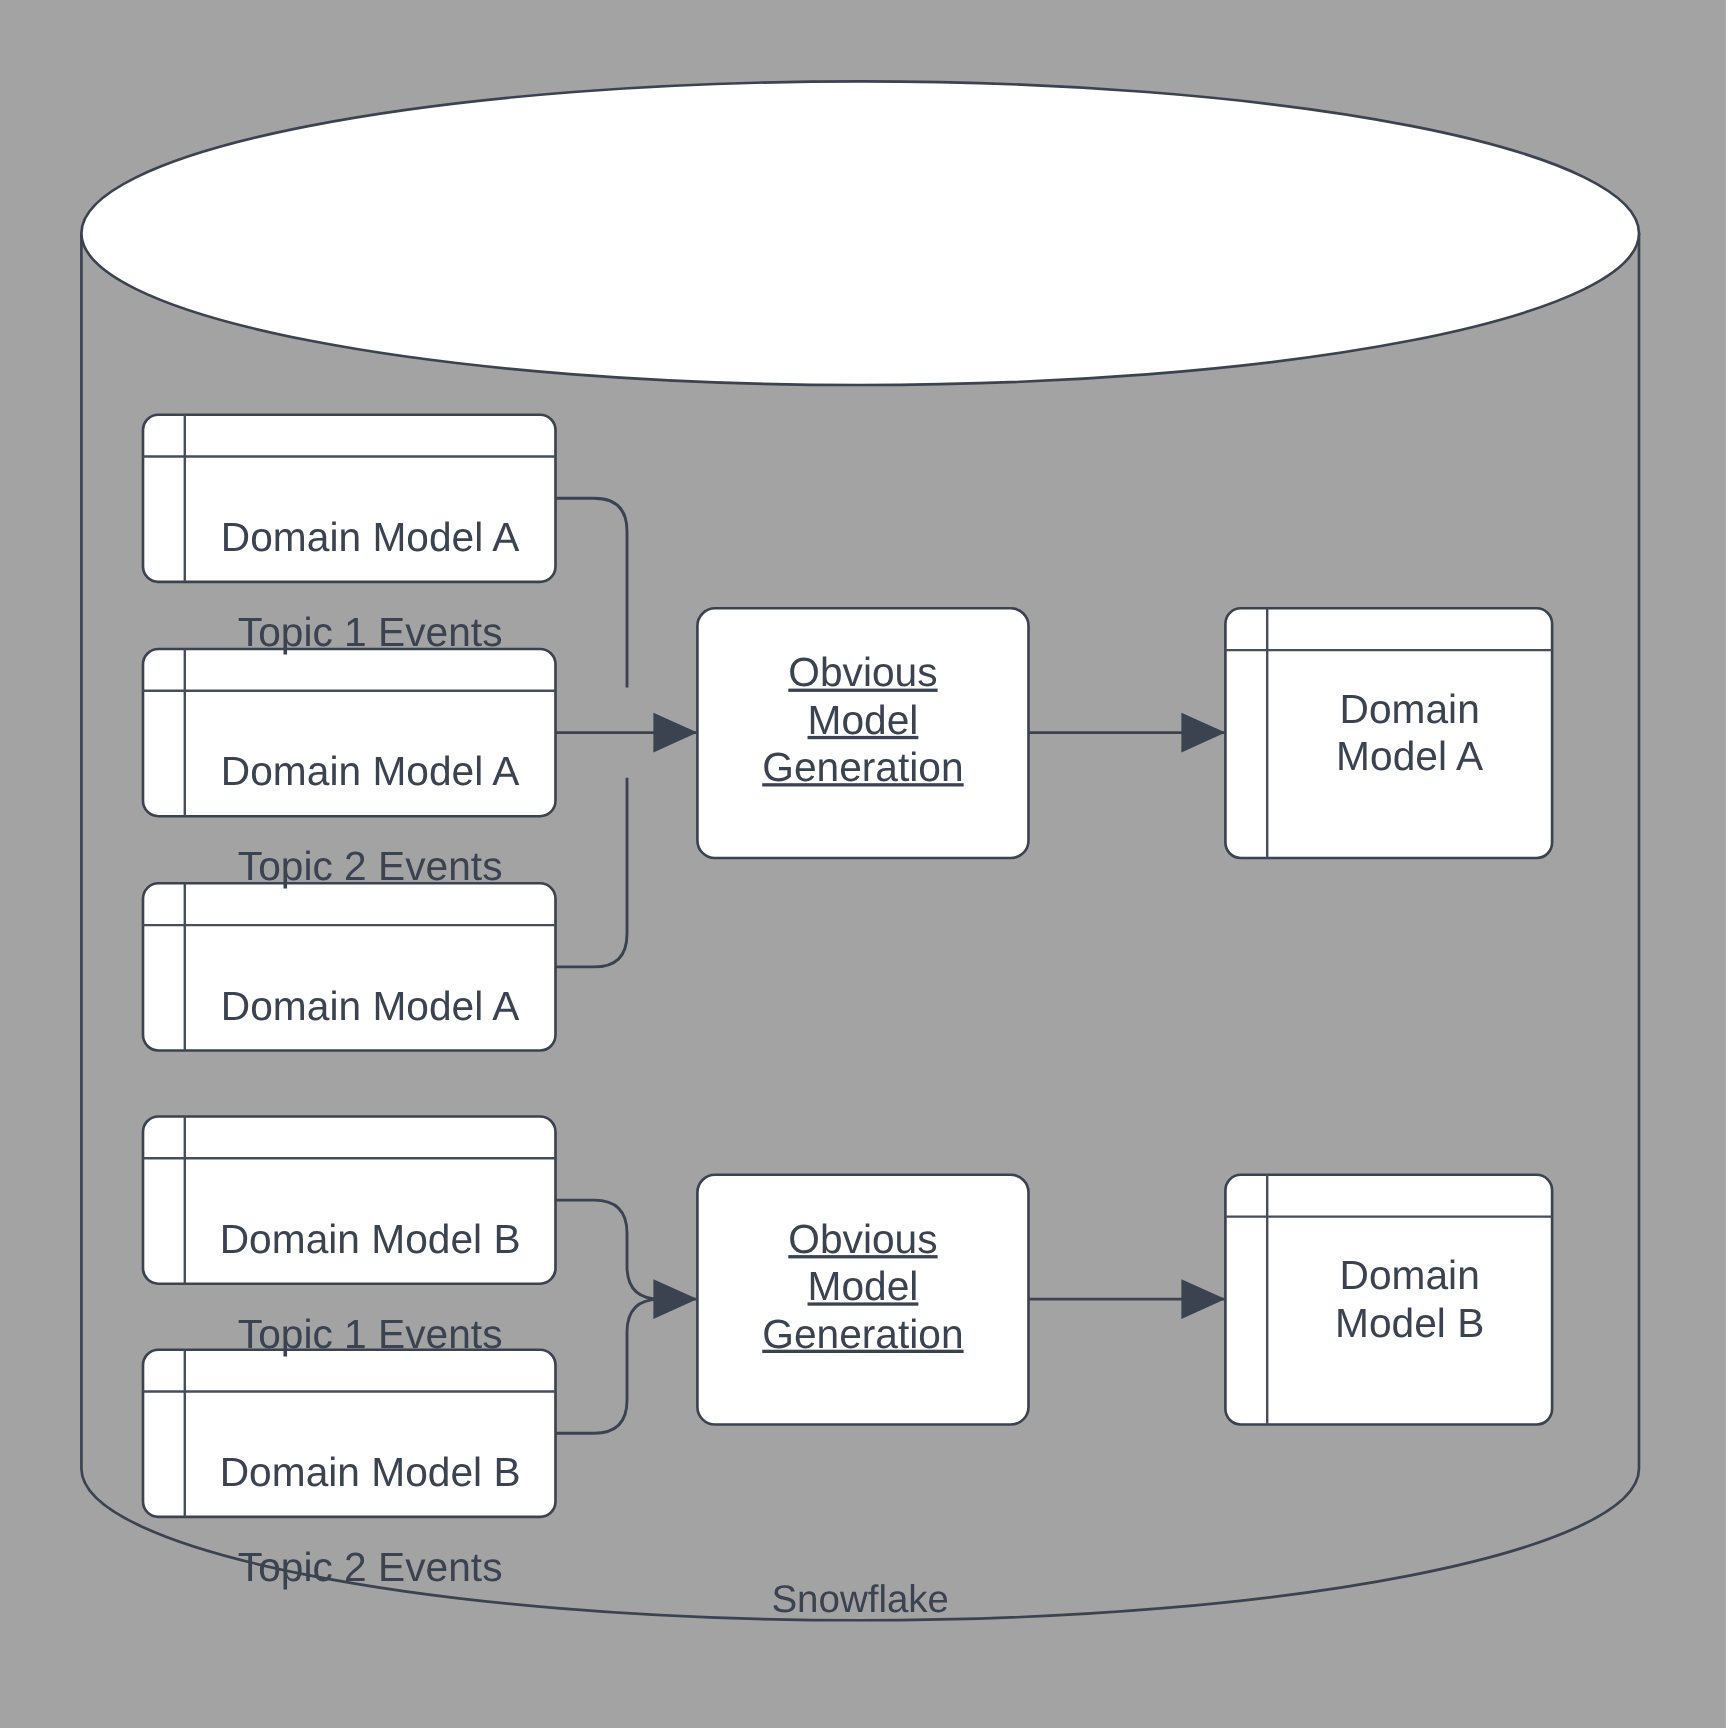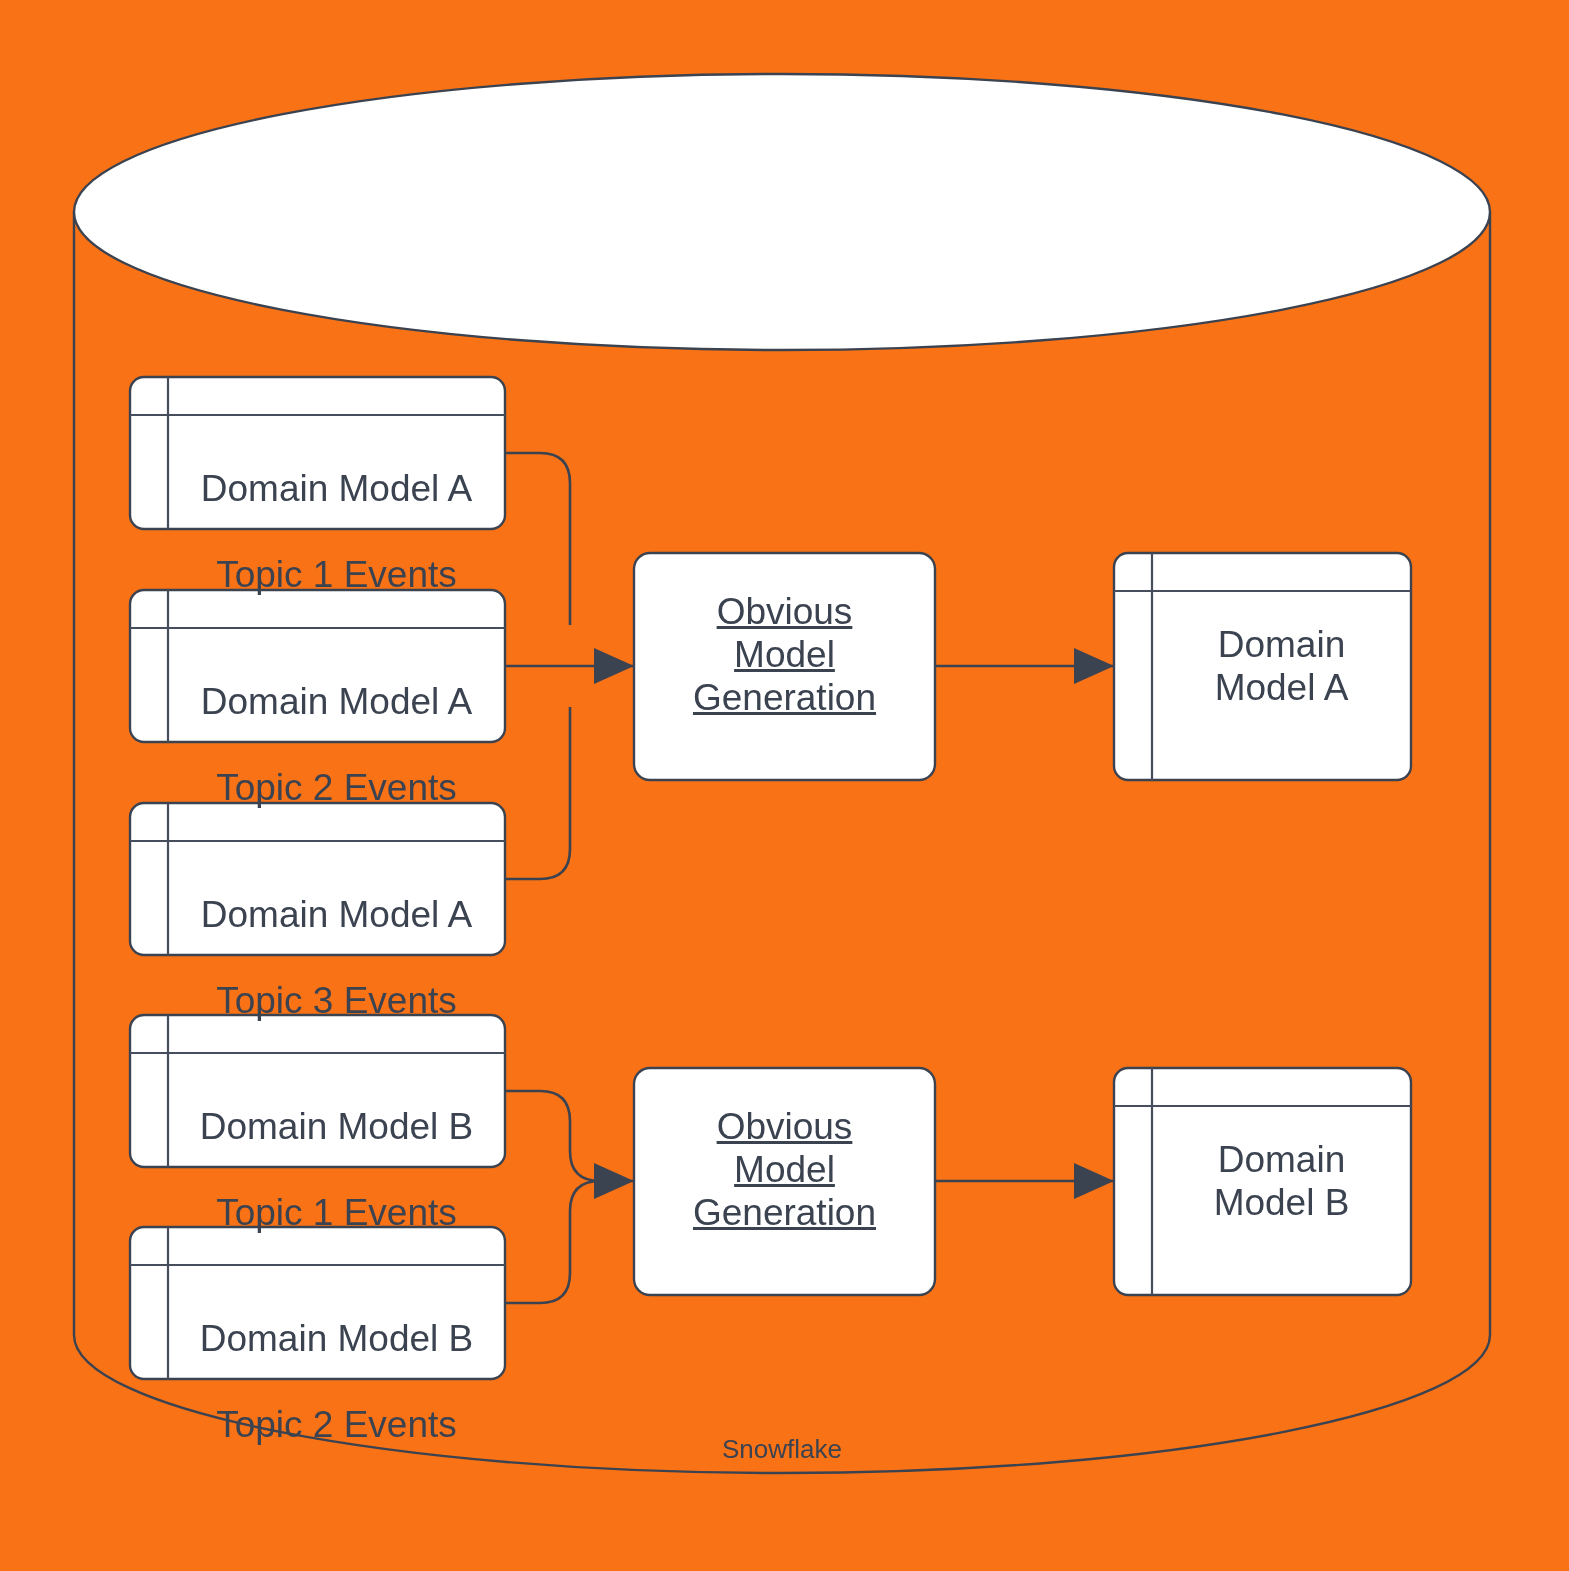--- a/index.html
+++ b/index.html
@@ -9,21 +9,21 @@
     background: #ffffff;
   }
   body {
     font-family: "Liberation Sans", sans-serif;
     color: #3b4250;
   }
   #canvas {
     position: relative;
     width: 1569px;
     height: 1571px;
-    background: #f97316;
+    background: #a3a3a3;
     overflow: hidden;
   }
   #diagram-svg {
     position: absolute;
     top: 0;
     left: 0;
     width: 1569px;
     height: 1571px;
   }
   .stroke {
@@ -67,21 +67,21 @@
     font-size: 37px;
   }
   .lbl-proc {
     font-size: 37px;
     text-decoration: underline;
   }
   .lbl-out {
     font-size: 37px;
   }
   .lbl-store {
-    font-size: 26px;
+    font-size: 35px;
   }
 </style>
 </head>
 <body>
 
 <div id="canvas">
 
   <svg id="diagram-svg" viewBox="0 0 1569 1571">
 
     <g>
@@ -187,21 +187,20 @@
     <div>Topic 1 Events</div>
   </div>
 
   <div class="lbl lbl-table" style="left:168px; top:638px; width:337px;">
     <div>Domain Model A</div>
     <div>Topic 2 Events</div>
   </div>
 
   <div class="lbl lbl-table" style="left:168px; top:851px; width:337px;">
     <div>Domain Model A</div>
-    <div>Topic 3 Events</div>
   </div>
 
   <div class="lbl lbl-table" style="left:168px; top:1063px; width:337px;">
     <div>Domain Model B</div>
     <div>Topic 1 Events</div>
   </div>
 
   <div class="lbl lbl-table" style="left:168px; top:1275px; width:337px;">
     <div>Domain Model B</div>
     <div>Topic 2 Events</div>

